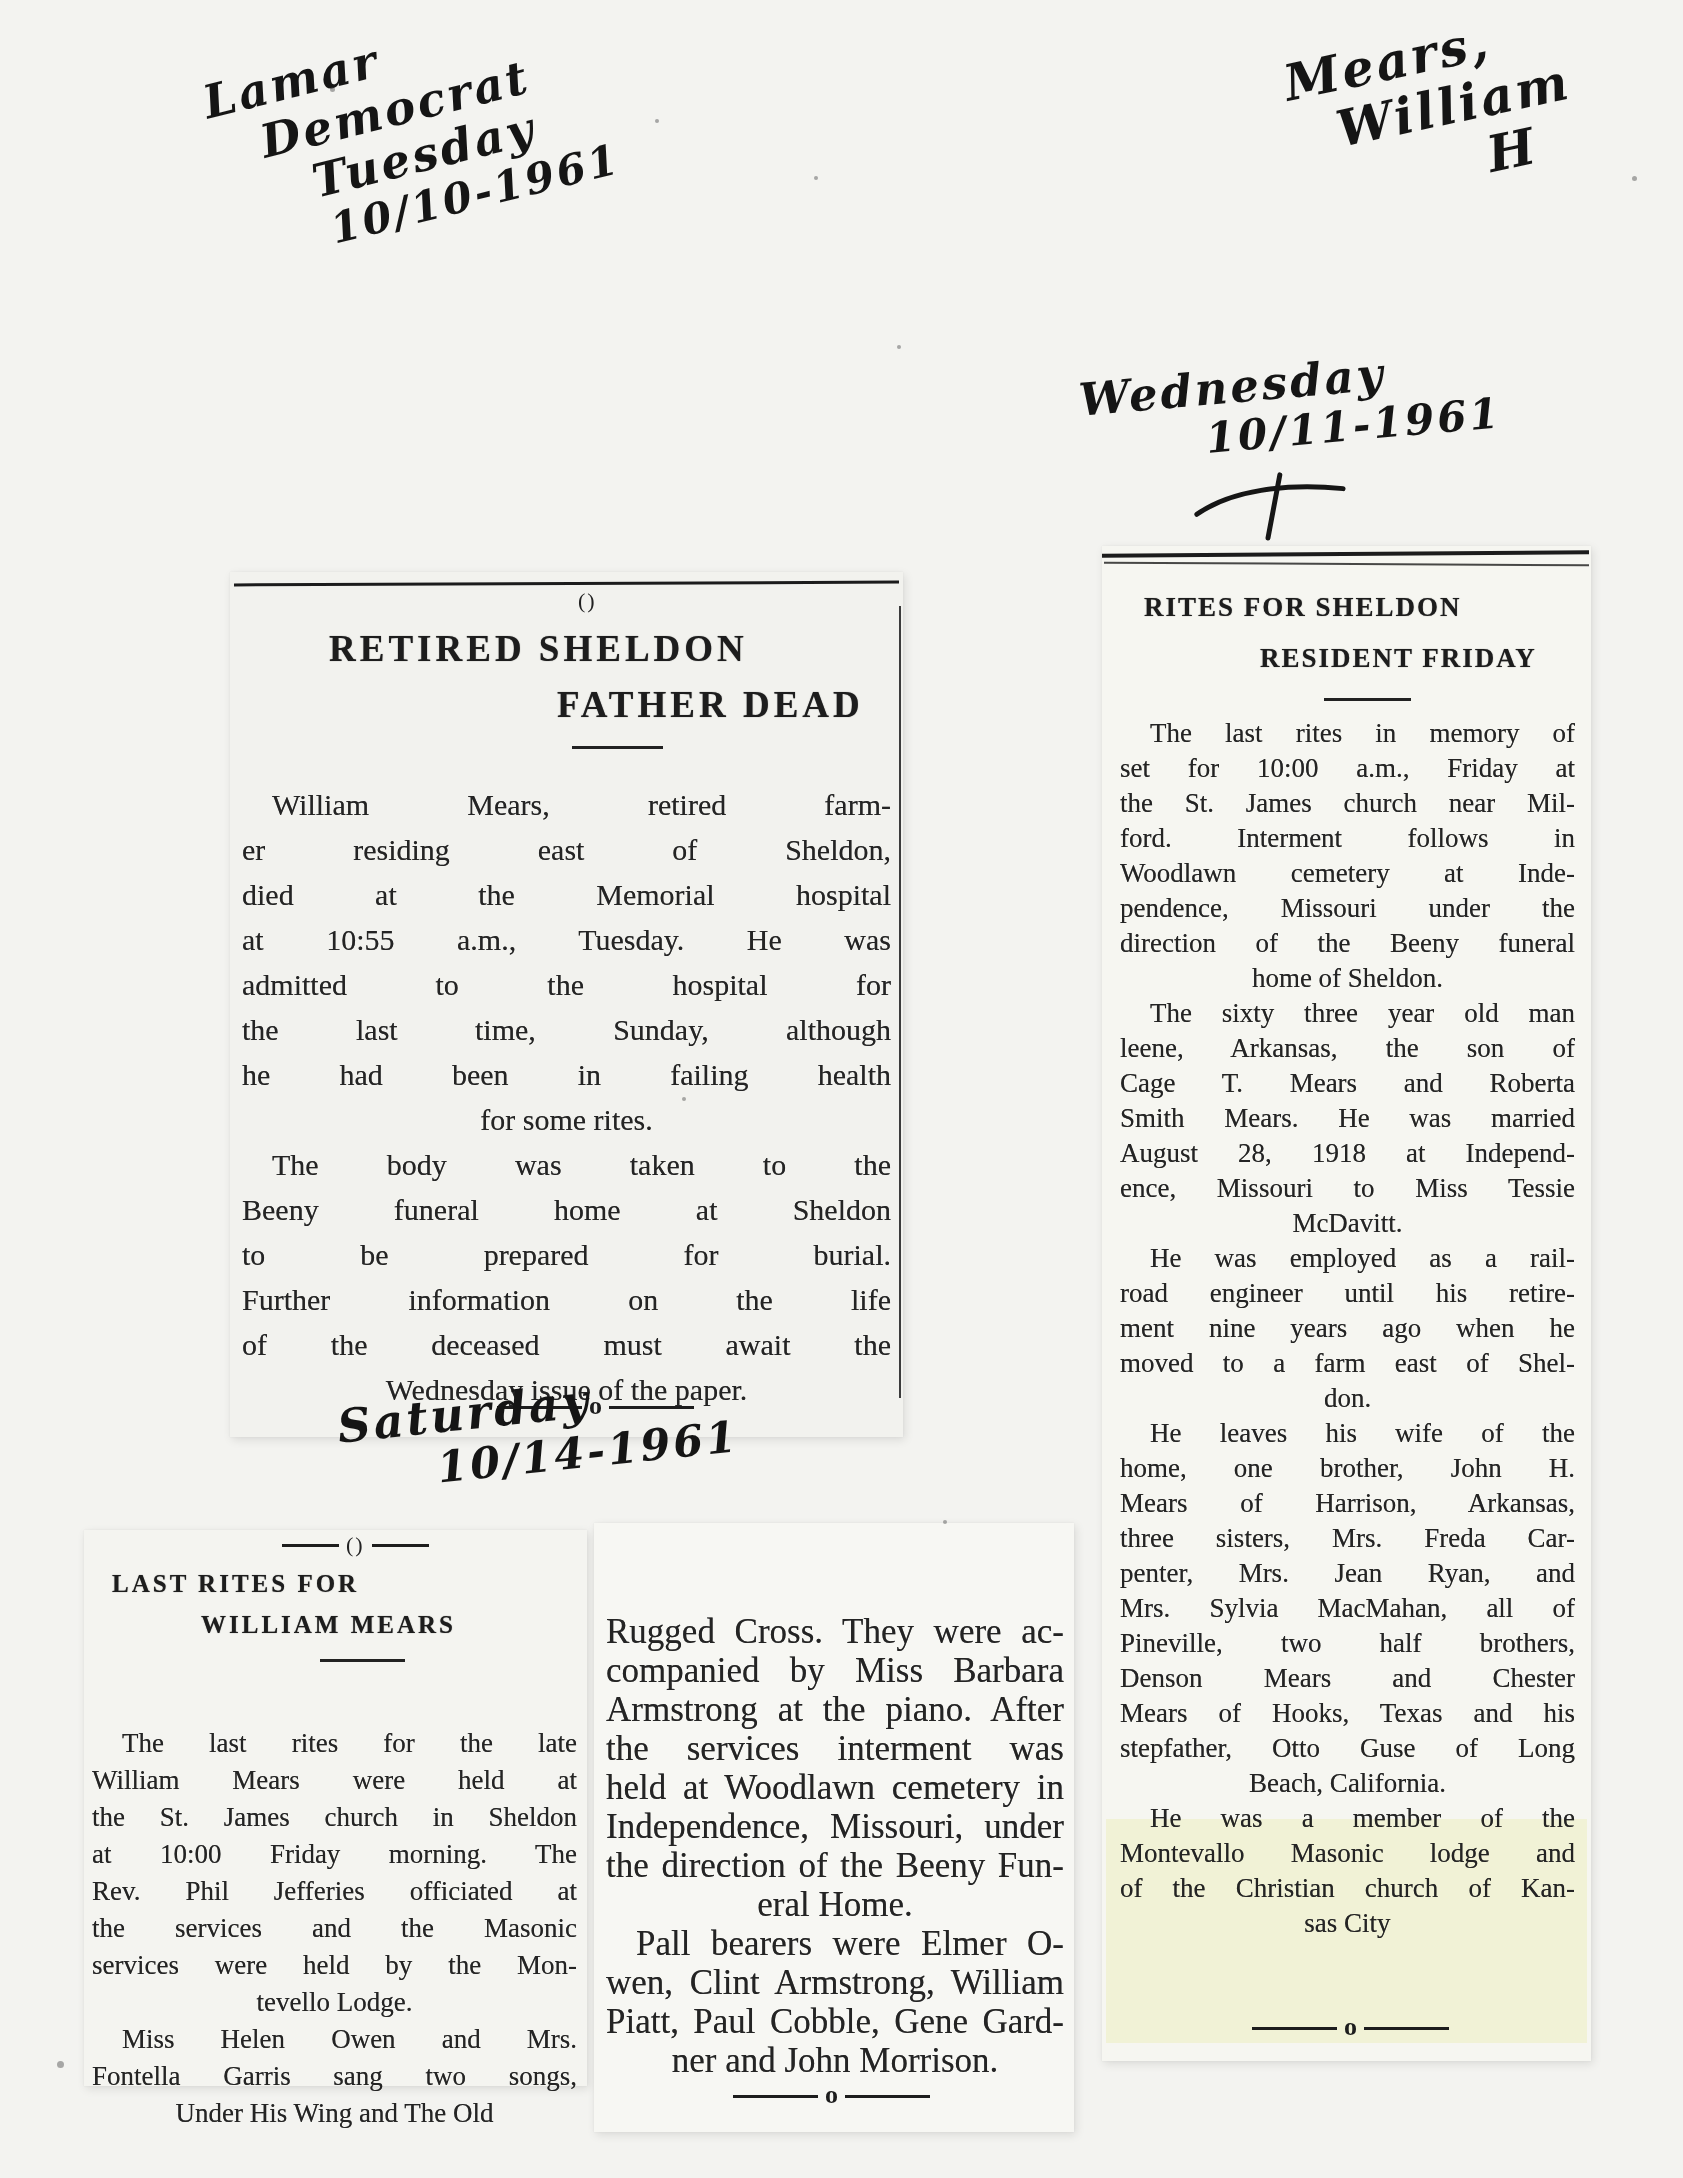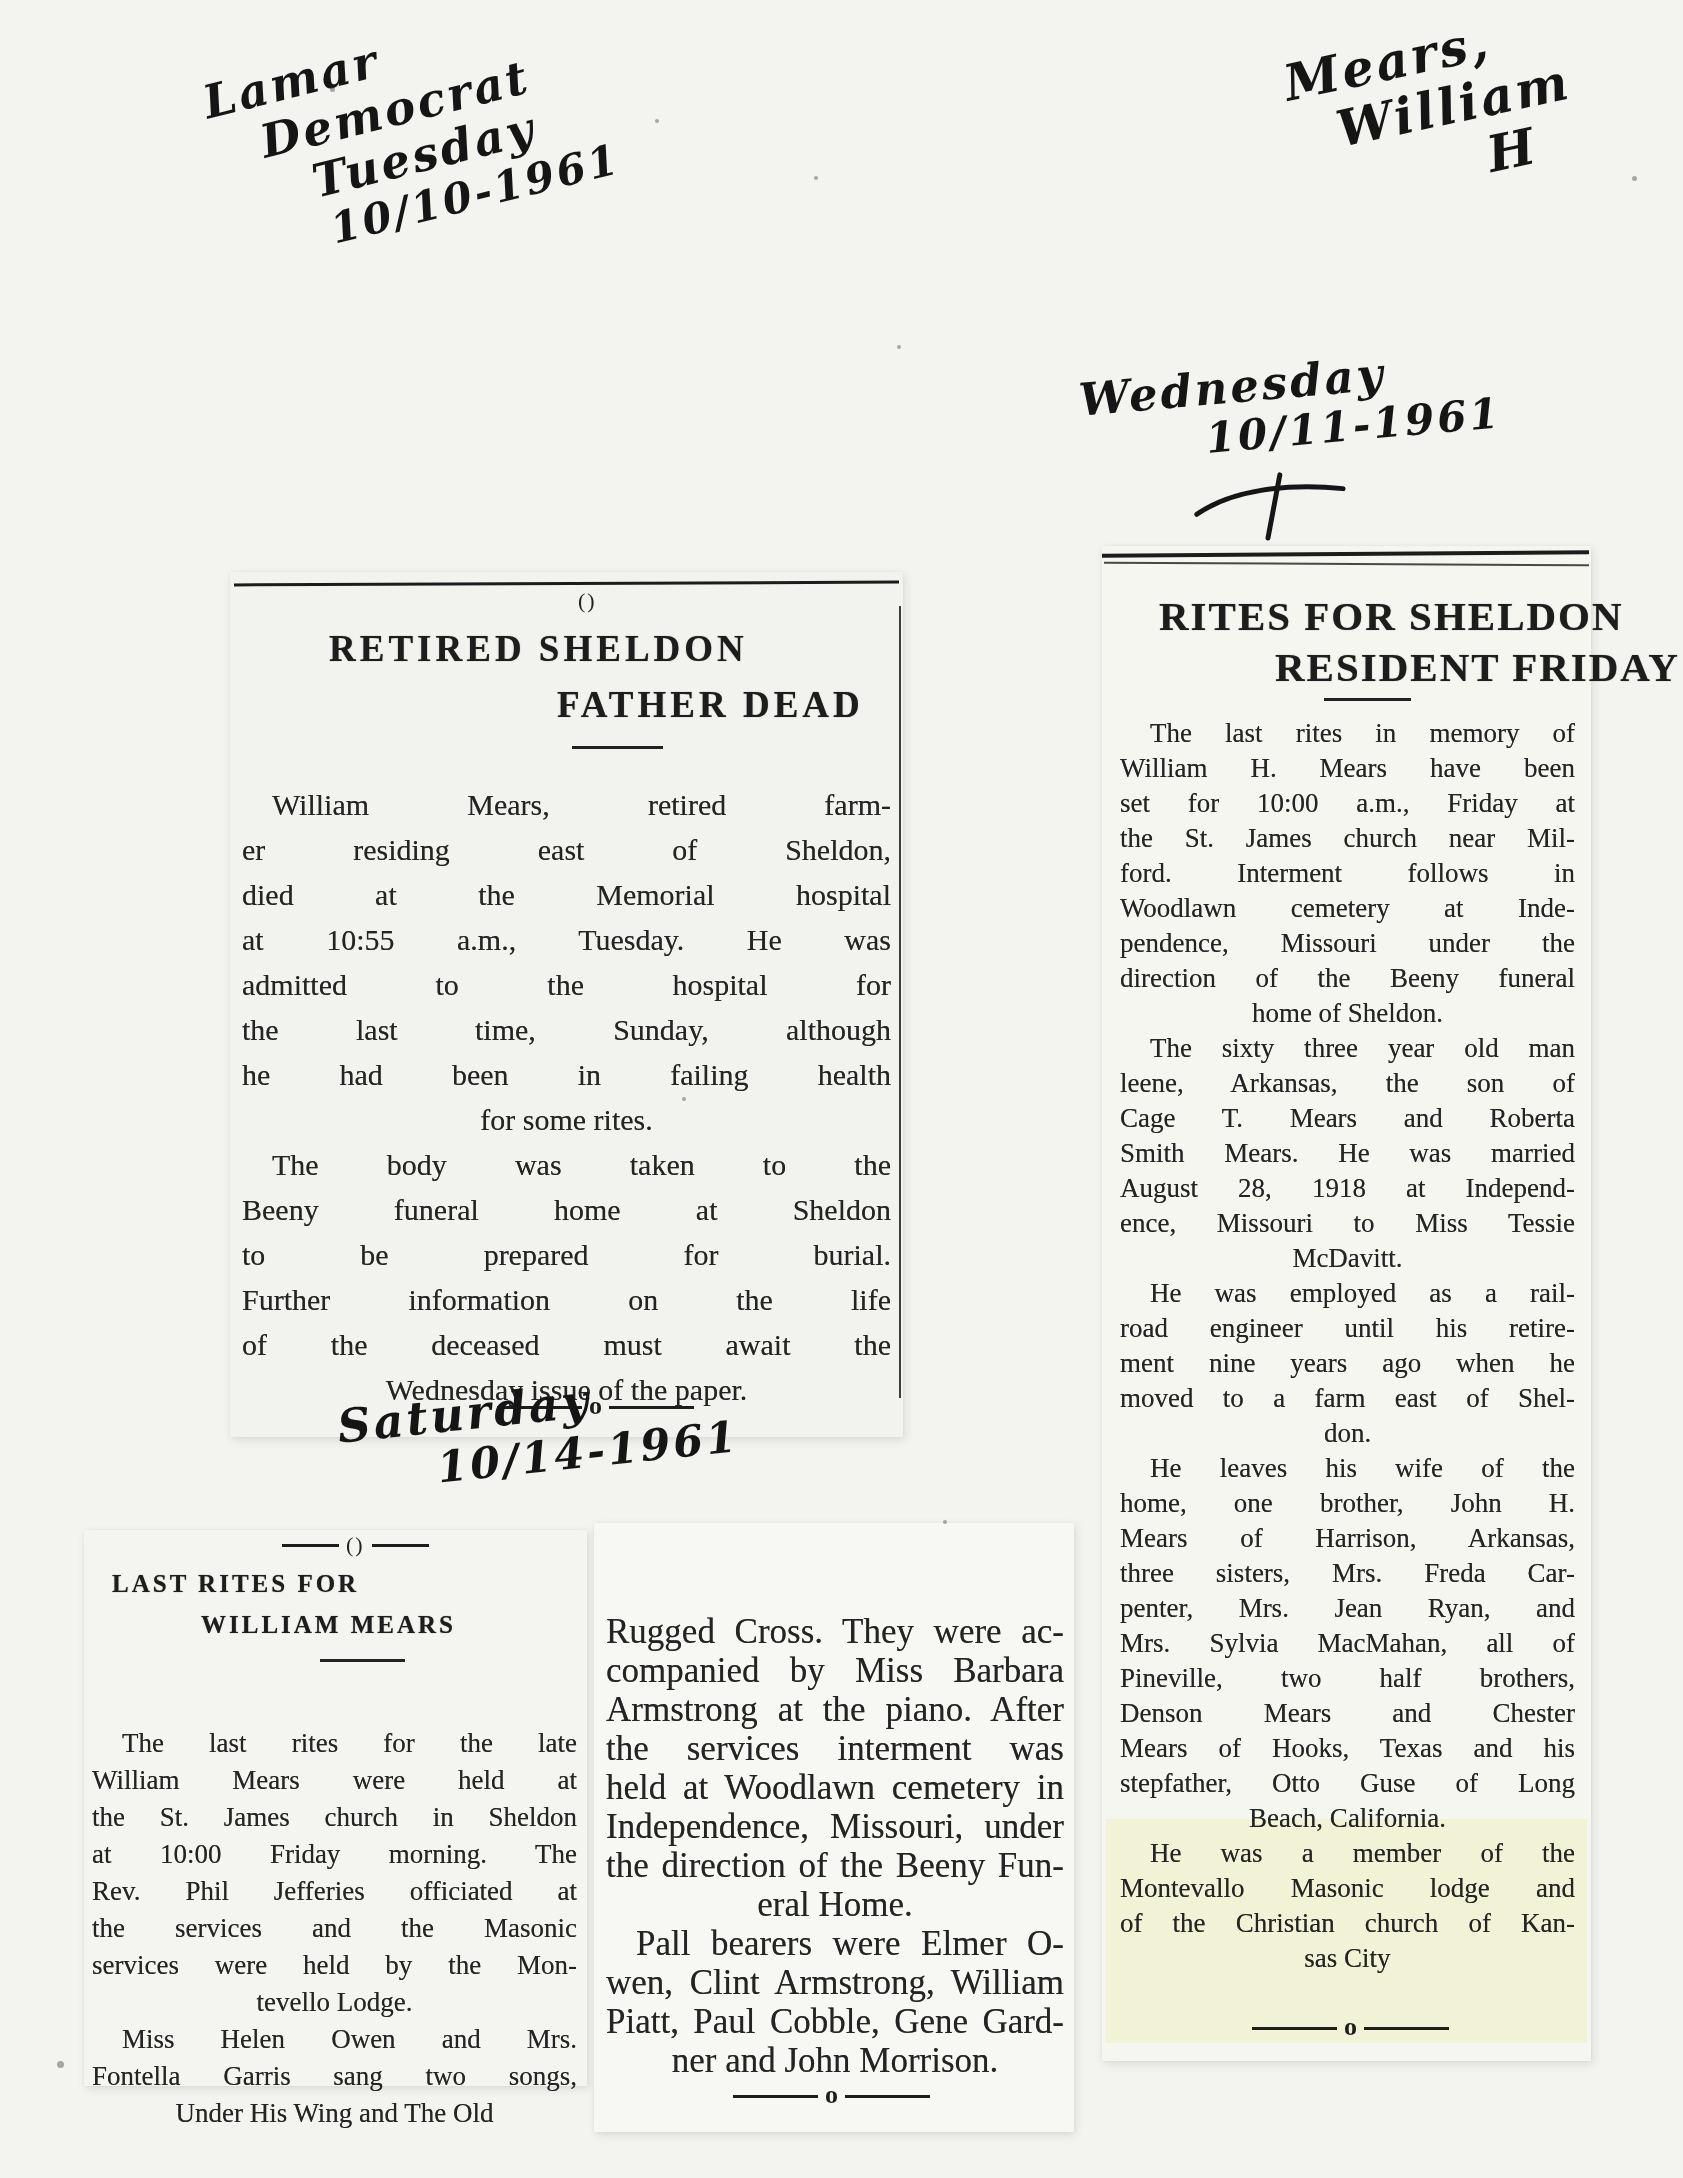--- a/index.html
+++ b/index.html
@@ -50,21 +50,21 @@
   .tline.pfirst { text-indent:30px; }
   .noindent1 .para:first-child .tline.pfirst { text-indent:0; }
 
   
   #clip1 { left:230px; top:572px; width:673px; height:865px; background:#f2f2ee; }
   #clip1 .tline { font-size:30px; line-height:45px; height:45px; }
   #clip1 .headline { font-size:37px; letter-spacing:4px; }
   
   #clip2 { left:1102px; top:546px; width:489px; height:1515px; background:#f6f6f1; }
   #clip2 .tline { font-size:27px; line-height:35px; height:35px; }
-  #clip2 .headline { font-size:41px; letter-spacing:2px;margin-left:15px; }
+  #clip2 .headline { font-size:27px; letter-spacing:2px; }
   #tint2 { position:absolute; left:4px; top:1273px; width:481px; height:224px;
            background:#ecefc0; opacity:0.55; }
   
   #clip3 { left:84px; top:1530px; width:503px; height:556px; background:#f4f4f0; }
   #clip3 .tline { font-size:27px; line-height:37px; height:37px; }
   #clip3 .headline { font-size:25px; letter-spacing:3px; }
   
   #clip4 { left:594px; top:1523px; width:480px; height:609px; background:#f7f7f3; }
   #clip4 .tline { font-size:35px; line-height:39px; height:39px; }
 
@@ -112,21 +112,20 @@
   <div id="clip2" class="clip">
     <div class="rule" style="left:0;top:6px;width:487px;height:4px;transform:rotate(-0.4deg);"></div>
     <div class="rule" style="left:2px;top:17px;width:485px;height:2px;transform:rotate(0.3deg);opacity:.8;"></div>
     <div id="tint2"></div>
     <div class="headline" style="left:42px;top:46px;">RITES FOR SHELDON</div>
     <div class="headline" style="left:158px;top:97px;">RESIDENT FRIDAY</div>
     <div class="shortdiv" style="left:222px;top:152px;width:87px;"></div>
     <div class="bodytext" style="left:18px;top:170px;width:455px;">
         <div class="para">
           <div class="tline pfirst">The last rites in memory of</div>
-          <div class="tline">William H. Mears have been</div>
           <div class="tline">set for 10:00 a.m., Friday at</div>
           <div class="tline">the St. James church near Mil-</div>
           <div class="tline">ford. Interment follows in</div>
           <div class="tline">Woodlawn cemetery at Inde-</div>
           <div class="tline">pendence, Missouri under the</div>
           <div class="tline">direction of the Beeny funeral</div>
           <div class="tline plast">home of Sheldon.</div>
         </div>
         <div class="para">
           <div class="tline pfirst">The sixty three year old man</div>

